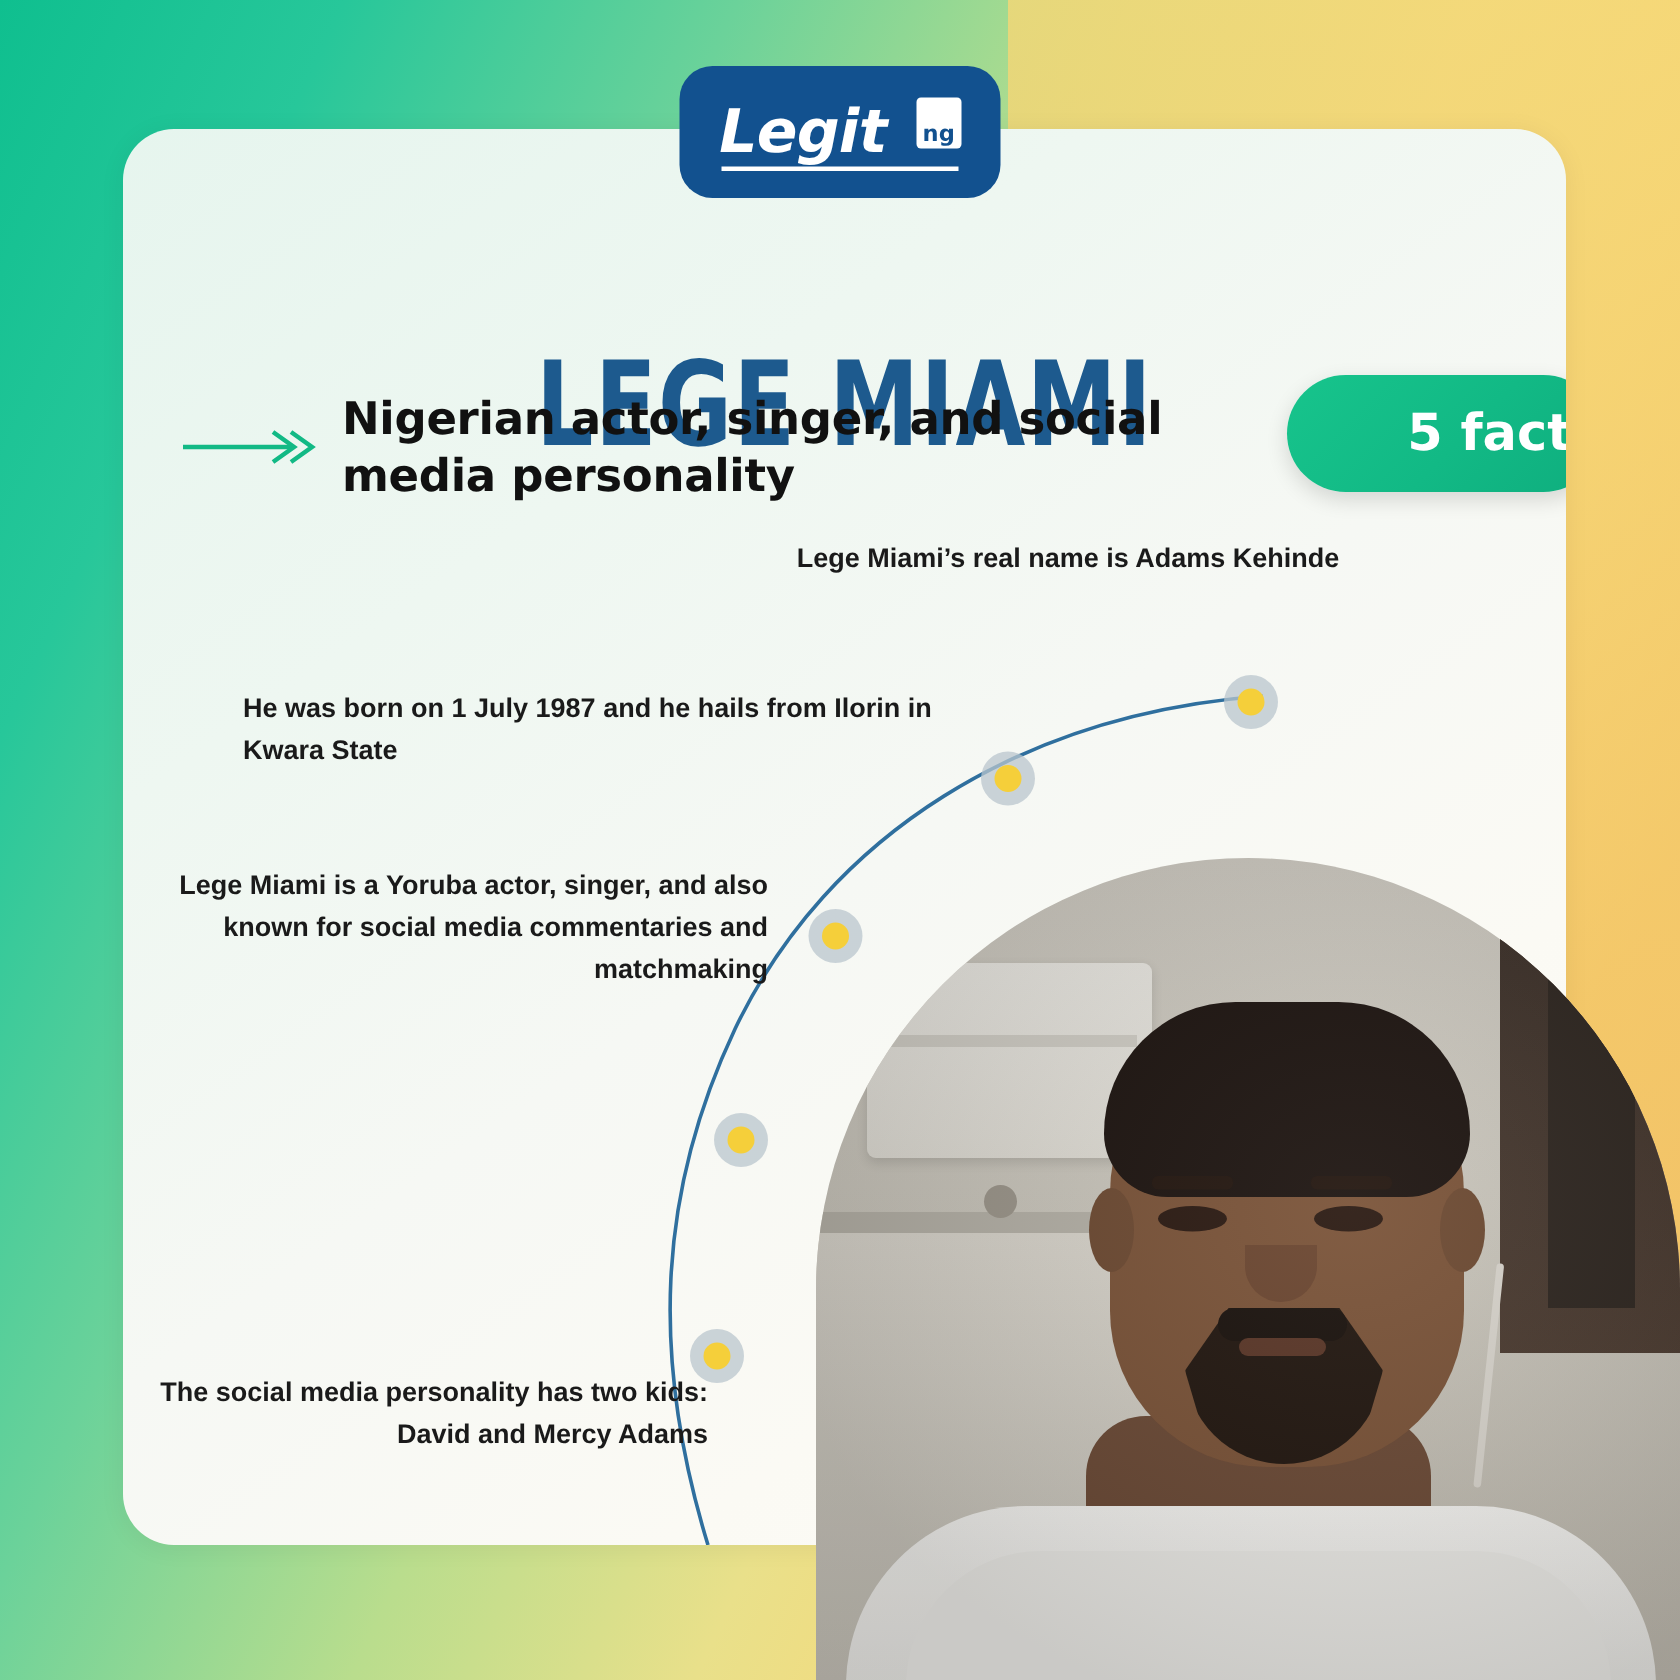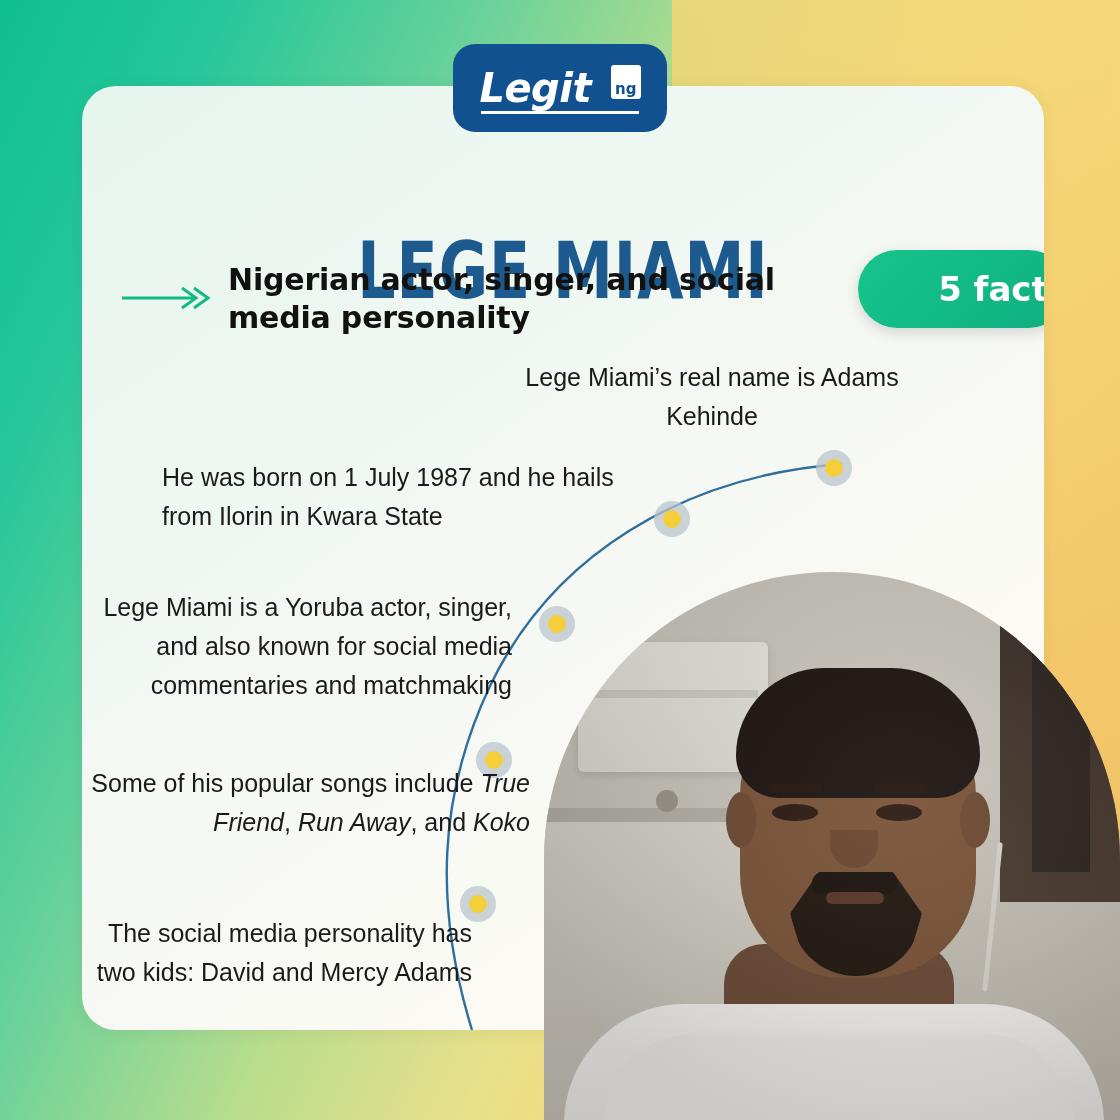--- a/index.html
+++ b/index.html
@@ -153,29 +153,30 @@
     font-family: "DejaVu Sans", sans-serif;
     font-weight: 700;
     font-size: 34px;
   }
 
   .facts-layer { position: absolute; inset: 0; z-index: 5; }
 
   .fact {
     position: absolute;
     font-family: "Liberation Sans", sans-serif;
-    font-size: 25px;
+    font-size: 18px;
     line-height: 1.56;
     color: #1a1a1a;
     text-align: right;
+    font-weight: bold;
   }
 
   .fact-1 { top: 272px; left: 430px; width: 400px; text-align: center; }
   .fact-2 { top: 372px; left: 80px; width: 500px; text-align: left; }
-  .fact-3 { top: 490px; left: 10px; width: 420px; text-align: right; margin-top: 12px; }
+  .fact-3 { top: 490px; left: 10px; width: 420px; text-align: right; }
   .fact-4 { top: 678px; left: -12px; width: 460px; text-align: right; }
   .fact-5 { top: 828px; left: -10px; width: 400px; text-align: right; }
 
   .fact em { font-style: italic; }
 
   .curve-layer { position: absolute; inset: 0; z-index: 4; pointer-events: none; }
 
   .photo {
     position: absolute;
     left: 544px;
@@ -344,21 +345,20 @@
           <circle cx="396" cy="818" r="18" fill="#b9c6ce" opacity="0.75"></circle>
           <circle cx="396" cy="818" r="9" fill="#f5cf3a"></circle>
         </g>
       </svg>
     </div>
 
     <div class="facts-layer">
       <div class="fact fact-1">Lege Miami’s real name is Adams Kehinde</div>
       <div class="fact fact-2">He was born on 1 July 1987 and he hails from Ilorin in Kwara State</div>
       <div class="fact fact-3">Lege Miami is a Yoruba actor, singer, and also known for social media commentaries and matchmaking</div>
-      <div class="fact fact-4"><span>Some of his popular songs include </span><em>True Friend</em><span>, </span><em>Run Away</em><span>, and </span><em>Koko</em></div>
       <div class="fact fact-5">The social media personality has two kids: David and Mercy Adams</div>
     </div>
 
   </div>
 
   <div class="logo-badge">
     <div class="logo-inner">
       <span class="logo-text">Legit</span>
       <span class="logo-tld">ng</span>
     </div>

